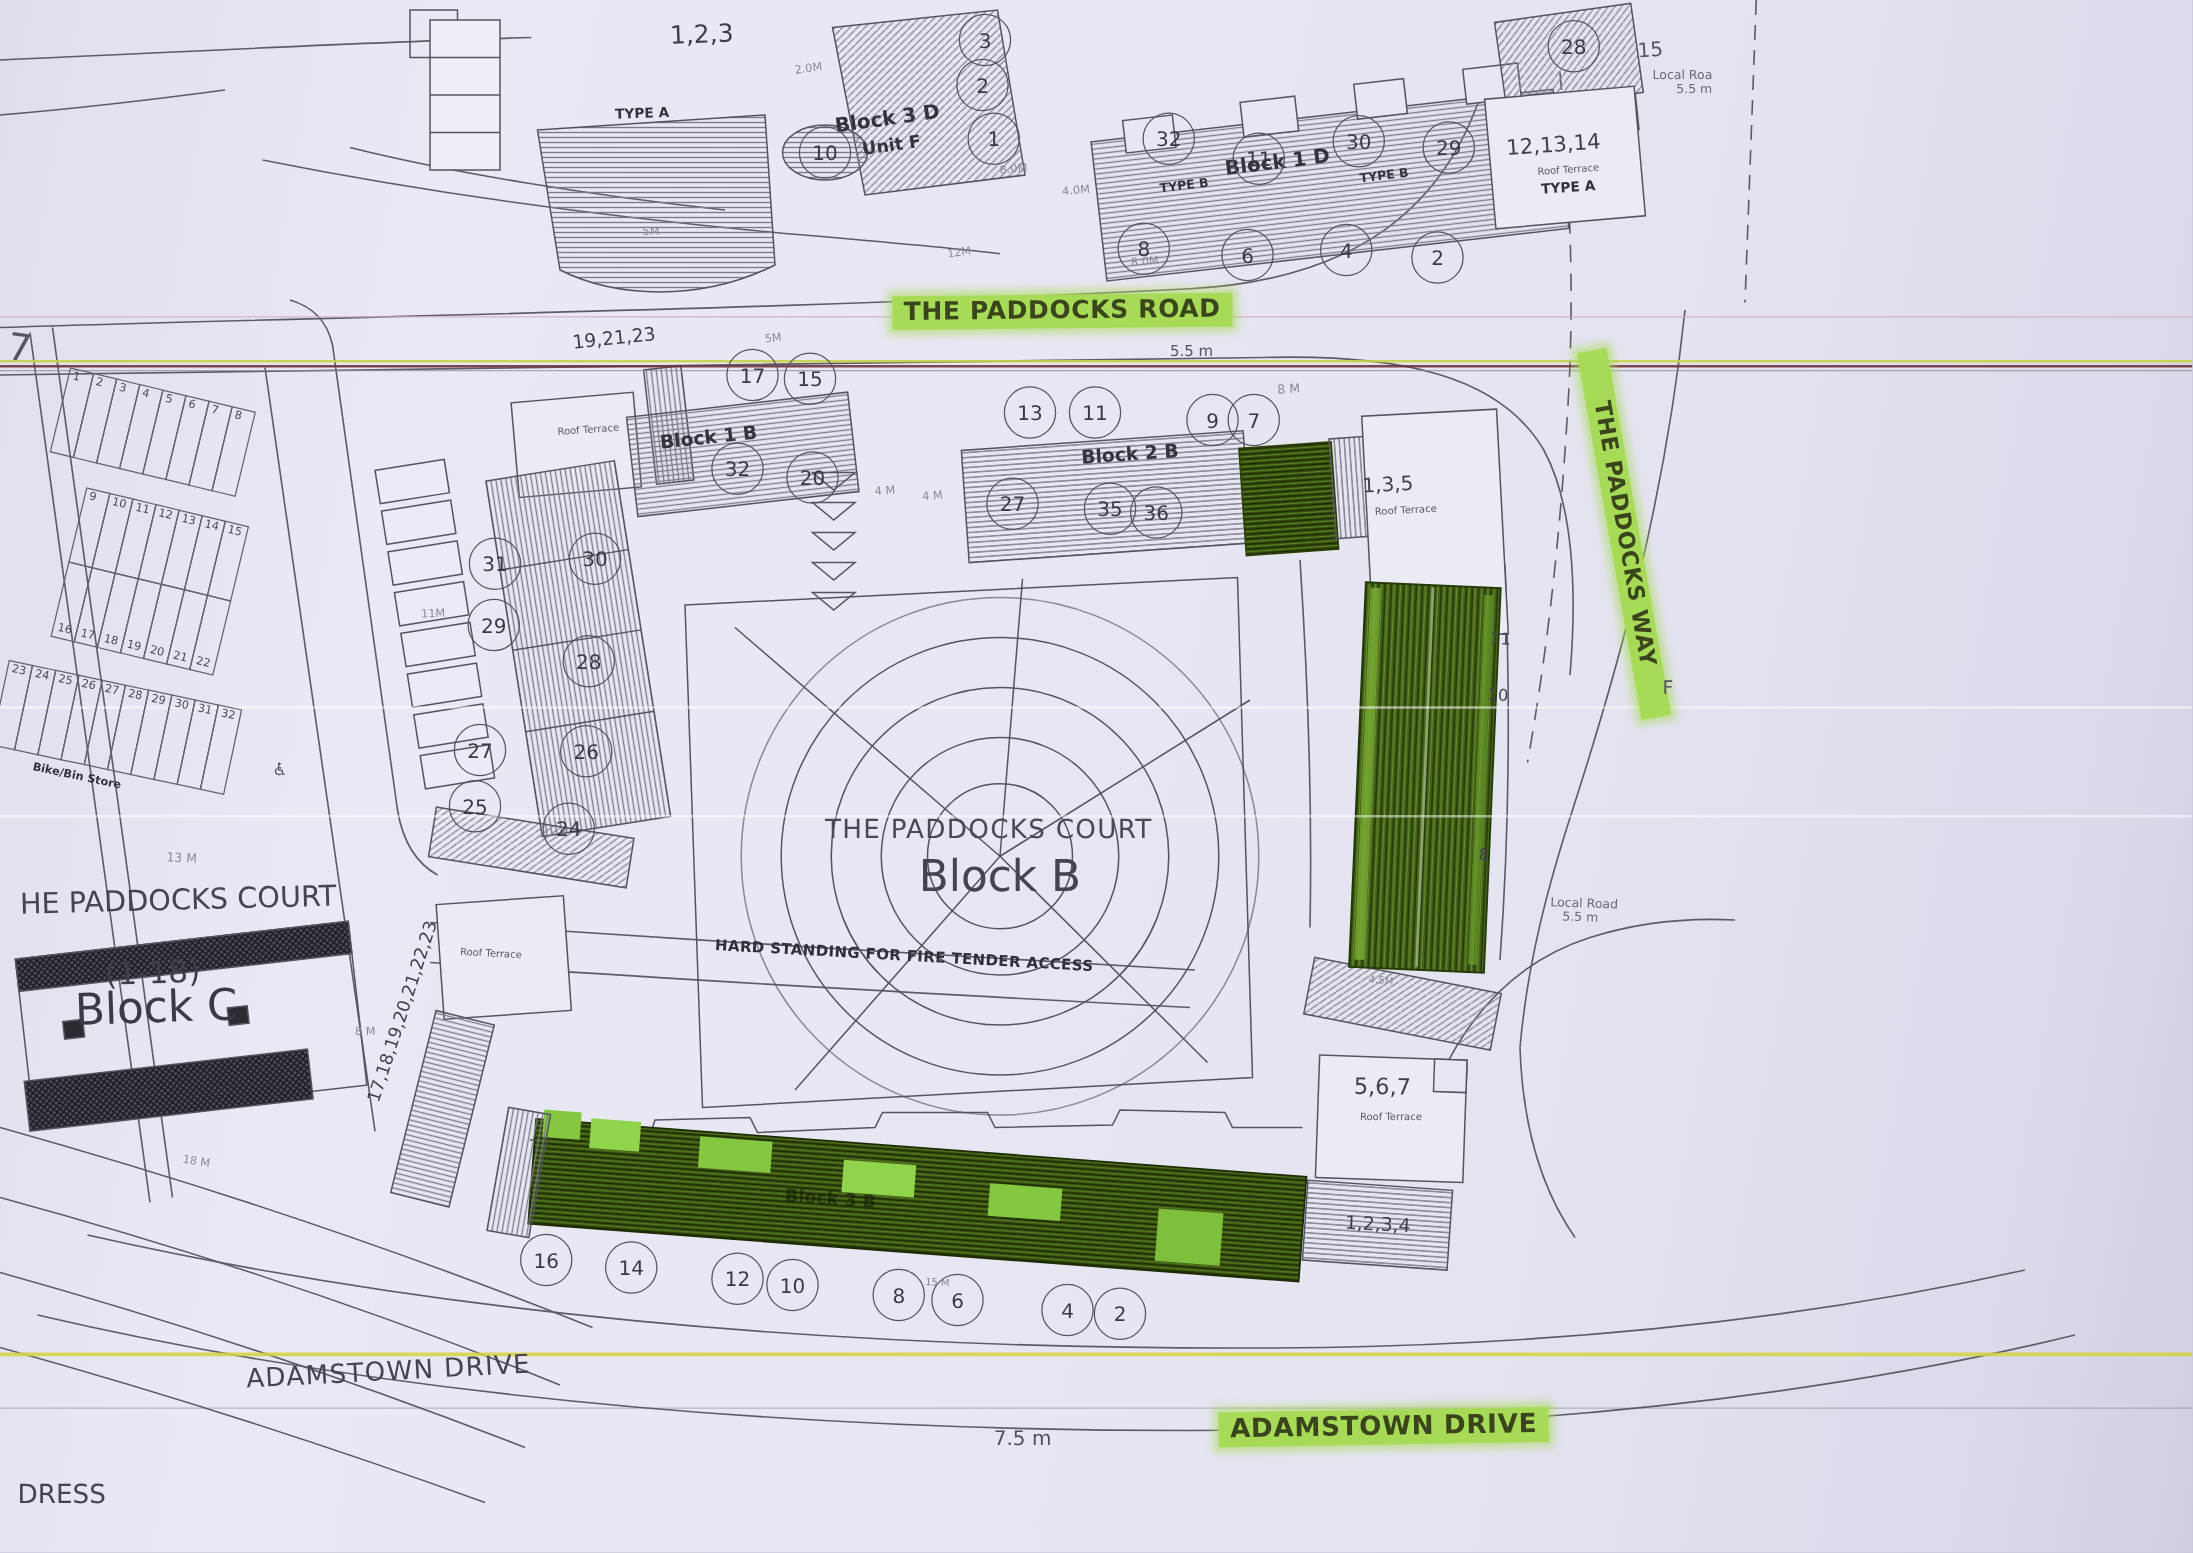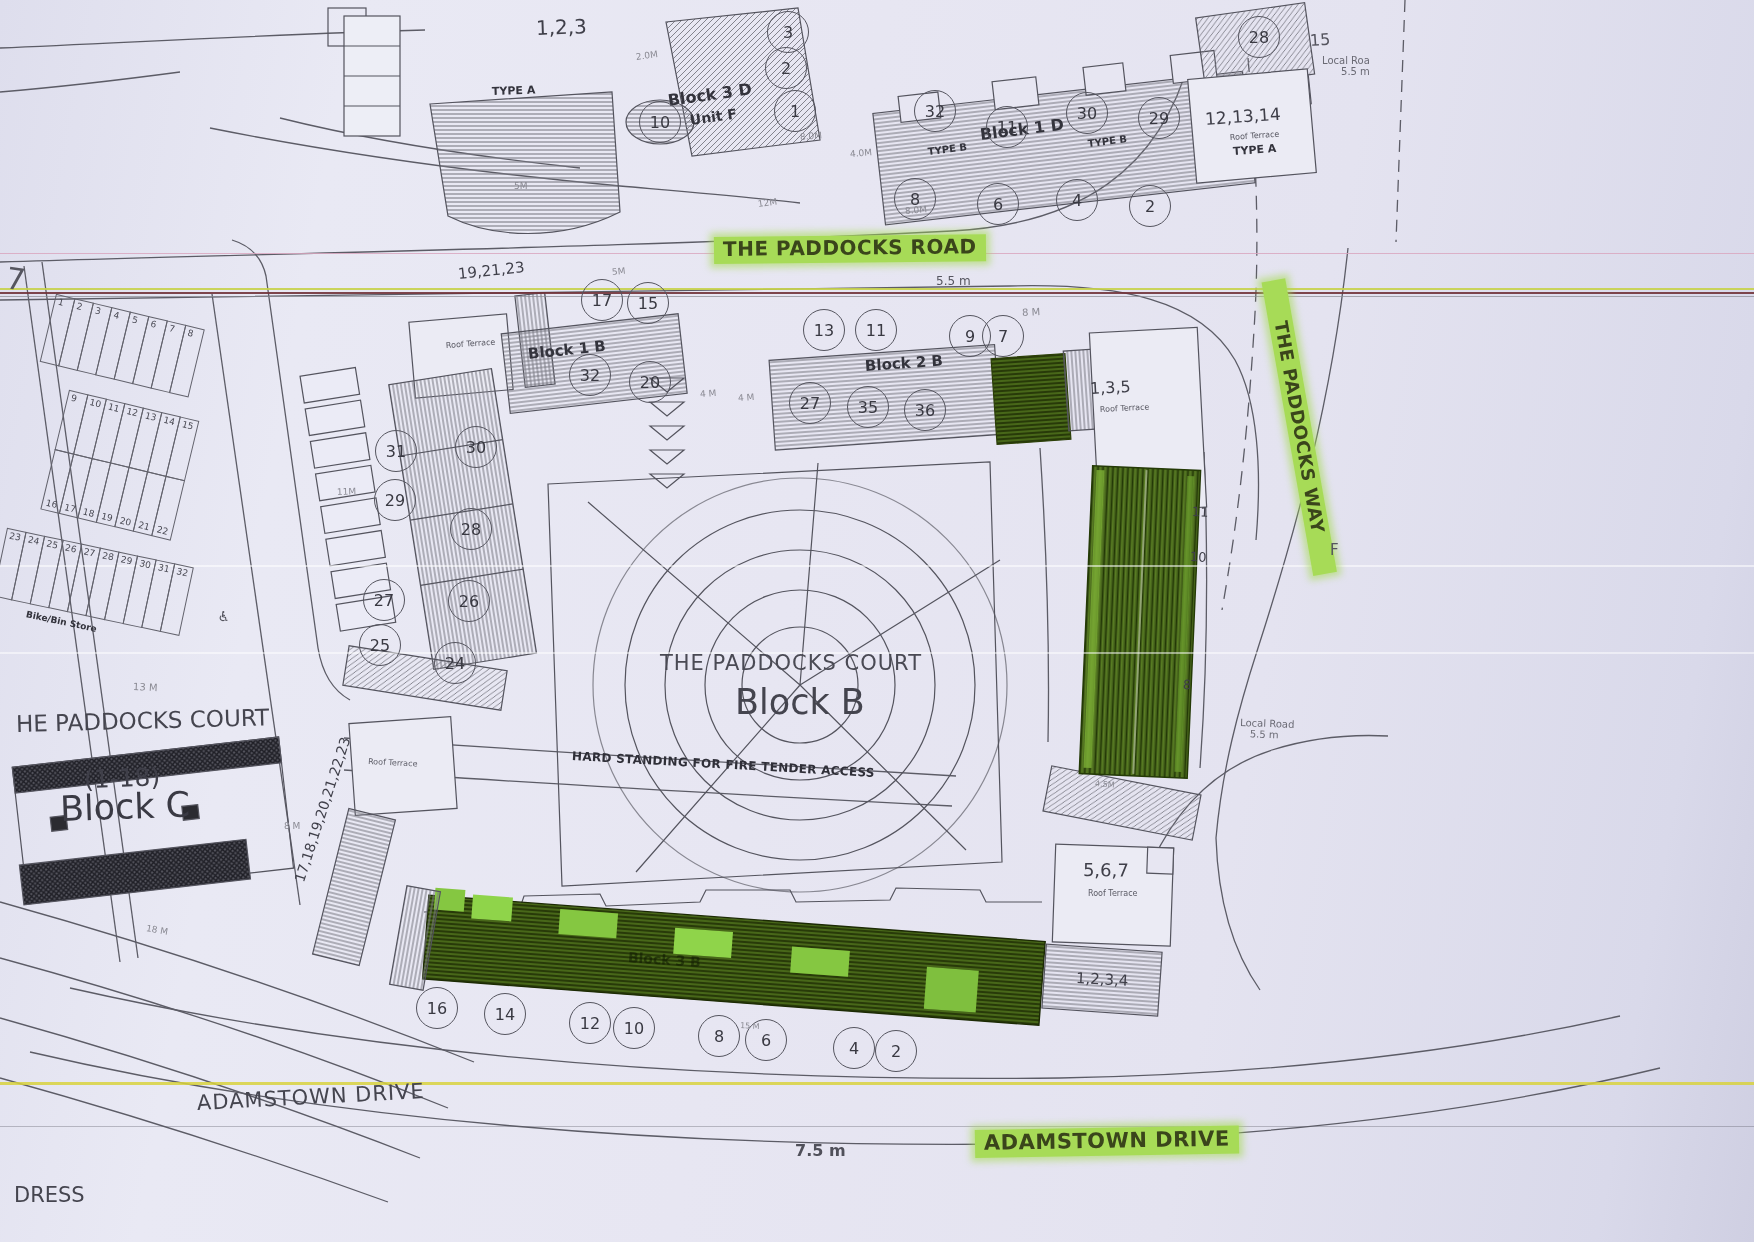--- a/index.html
+++ b/index.html
@@ -244,21 +244,21 @@
   <div class="circ" style="left:627px;top:282px;">15</div>
   <div class="circ" style="left:569px;top:354px;">32</div>
   <div class="circ" style="left:629px;top:361px;">20</div>
 
   <div class="lbl bold" style="left:865px;top:358px;font-size:15px;transform:rotate(-4deg);">Block 2 B</div>
   <div class="circ" style="left:803px;top:309px;">13</div>
   <div class="circ" style="left:855px;top:309px;">11</div>
   <div class="circ" style="left:949px;top:315px;">9</div>
   <div class="circ" style="left:982px;top:315px;">7</div>
   <div class="circ" style="left:789px;top:382px;">27</div>
-  <div class="circ" style="left:847px;top:386px;">35</div>
+  <div class="circ" style="left:867px;top:386px;">35</div>
   <div class="circ" style="left:904px;top:389px;">36</div>
   <div class="lbl dim" style="left:700px;top:390px;transform:rotate(-4deg);">4 M</div>
   <div class="lbl dim" style="left:738px;top:394px;transform:rotate(-4deg);">4 M</div>
   <div class="lbl dim" style="left:1022px;top:308px;font-size:10px;transform:rotate(-3deg);">8 M</div>
 
   <div class="lbl" style="left:1090px;top:380px;font-size:16px;transform:rotate(-3deg);">1,3,5</div>
   <div class="lbl small" style="left:1100px;top:406px;transform:rotate(-3deg);">Roof Terrace</div>
 
   <div class="lbl hl" style="left:1150px;top:415px;width:280px;text-align:center;font-size:18px;transform:rotate(80deg);transform-origin:center;">THE PADDOCKS WAY</div>
   <div class="lbl" style="left:1330px;top:542px;font-size:15px;color:#55555f;">F</div>
@@ -353,17 +353,17 @@
   <div class="lbl small" style="left:1088px;top:890px;">Roof Terrace</div>
   <div class="lbl" style="left:1192px;top:505px;font-size:13px;transform:rotate(3deg);">11</div>
   <div class="lbl" style="left:1190px;top:550px;font-size:13px;transform:rotate(3deg);">10</div>
   <div class="lbl" style="left:1183px;top:678px;font-size:13px;transform:rotate(3deg);">8</div>
   <div class="lbl" style="left:1240px;top:718px;font-size:10px;color:#6a6a74;transform:rotate(2deg);">
     <span>Local Road</span><br>
     <span style="margin-left:10px;">5.5 m</span>
   </div>
 
   <div class="lbl" style="left:197px;top:1092px;font-size:21px;letter-spacing:1px;color:#45454f;transform:rotate(-3deg);">ADAMSTOWN DRIVE</div>
-  <div class="lbl" style="left:795px;top:1142px;font-size:16px;color:#50505a;font-weight:bold;">7.5 m</div>
+  <div class="lbl" style="left:795px;top:1142px;font-size:16px;color:#50505a;">7.5 m</div>
   <div class="lbl hl" style="left:975px;top:1130px;font-size:21px;transform:rotate(-1deg);">ADAMSTOWN DRIVE</div>
   <div class="lbl" style="left:14px;top:1184px;font-size:21px;color:#45454f;">DRESS</div>
 
 </div>
 
 </body></html>

